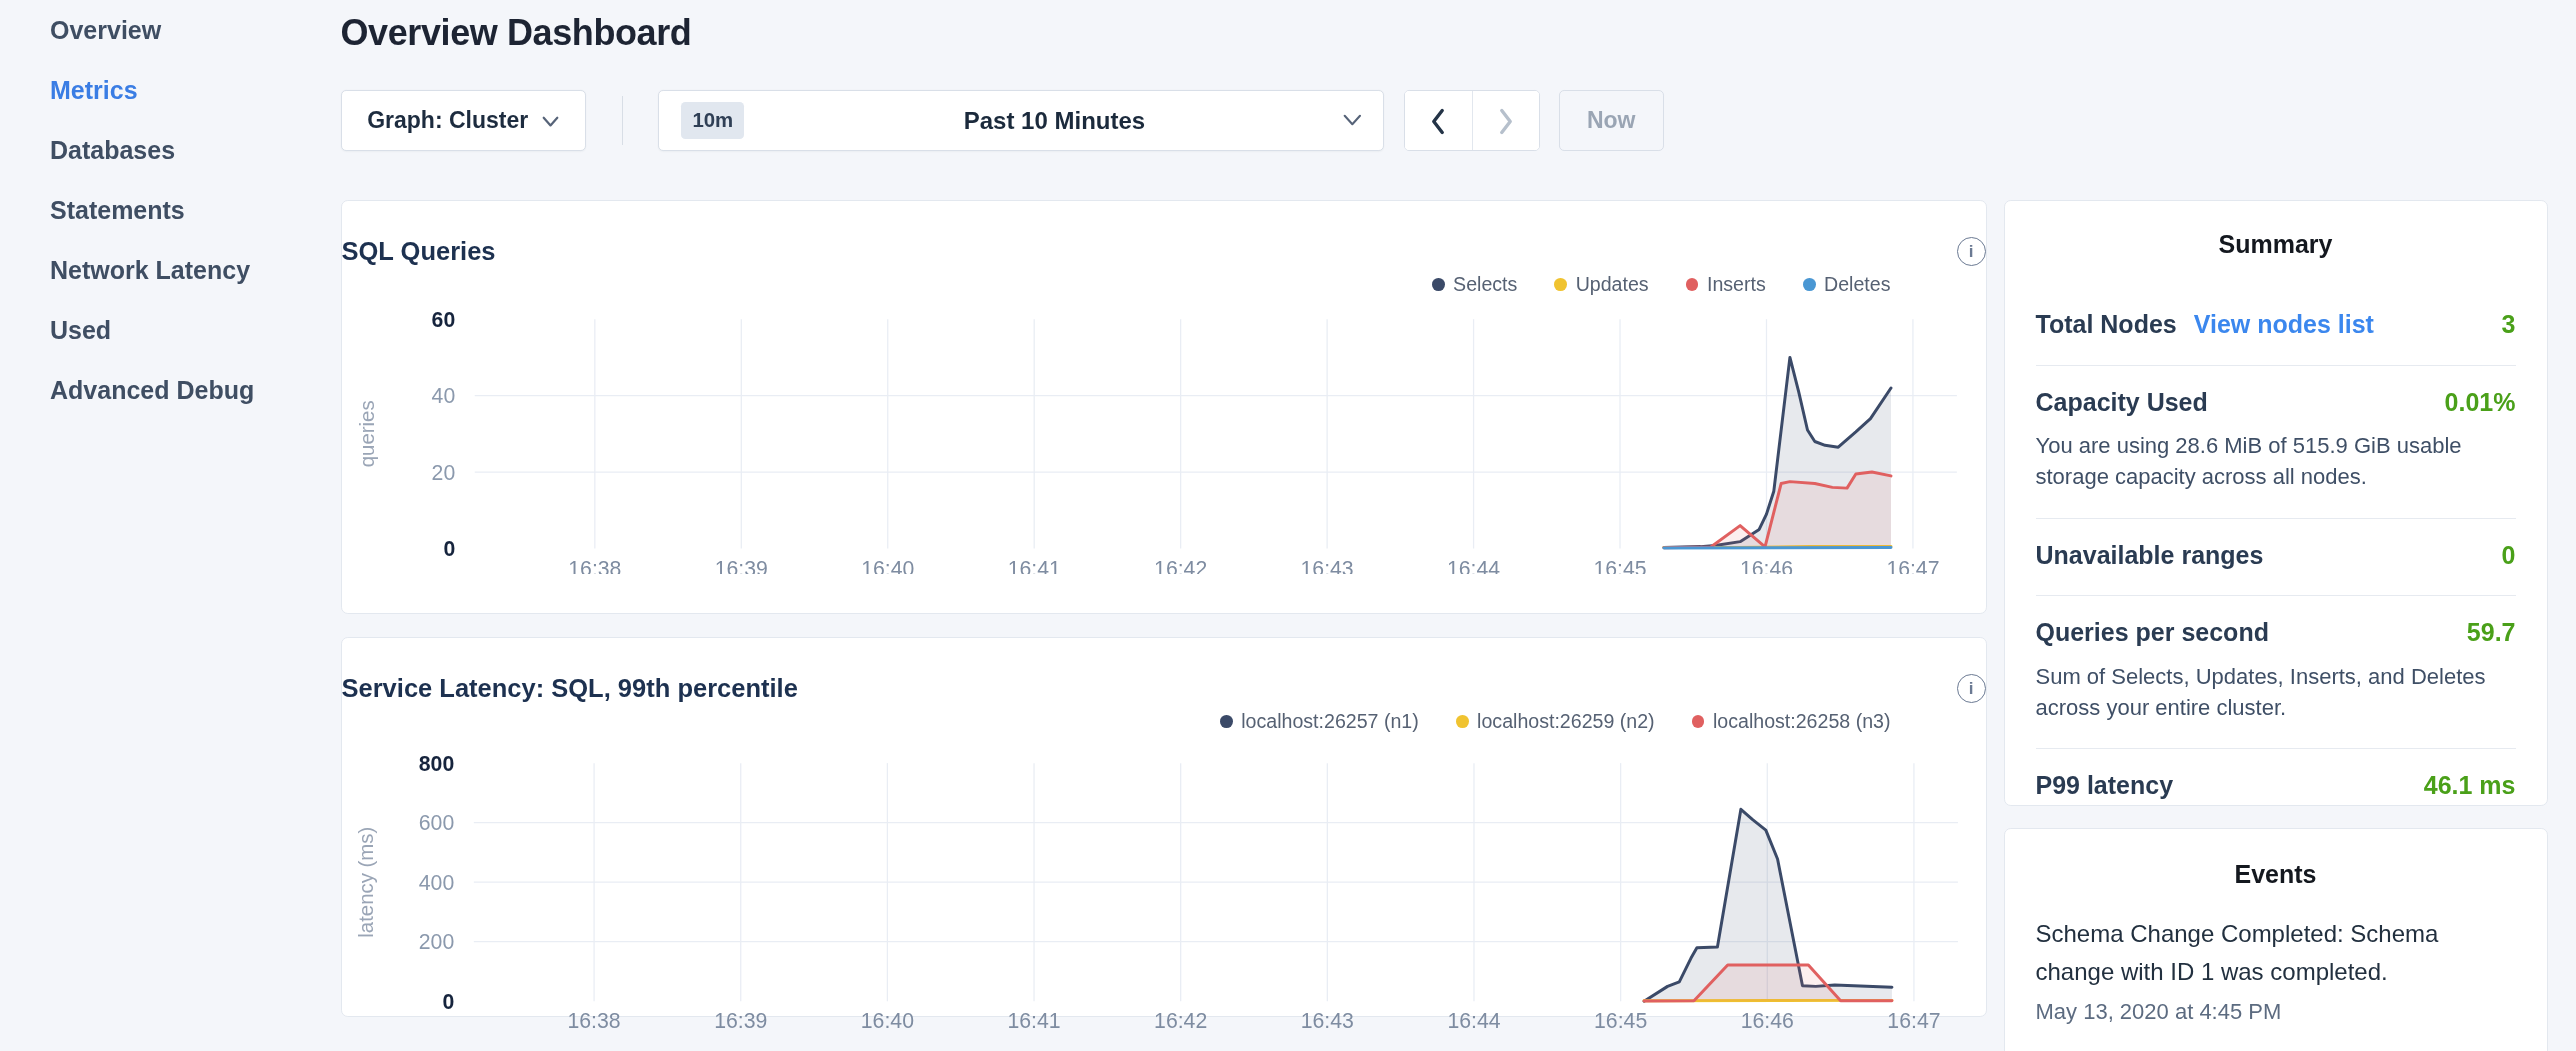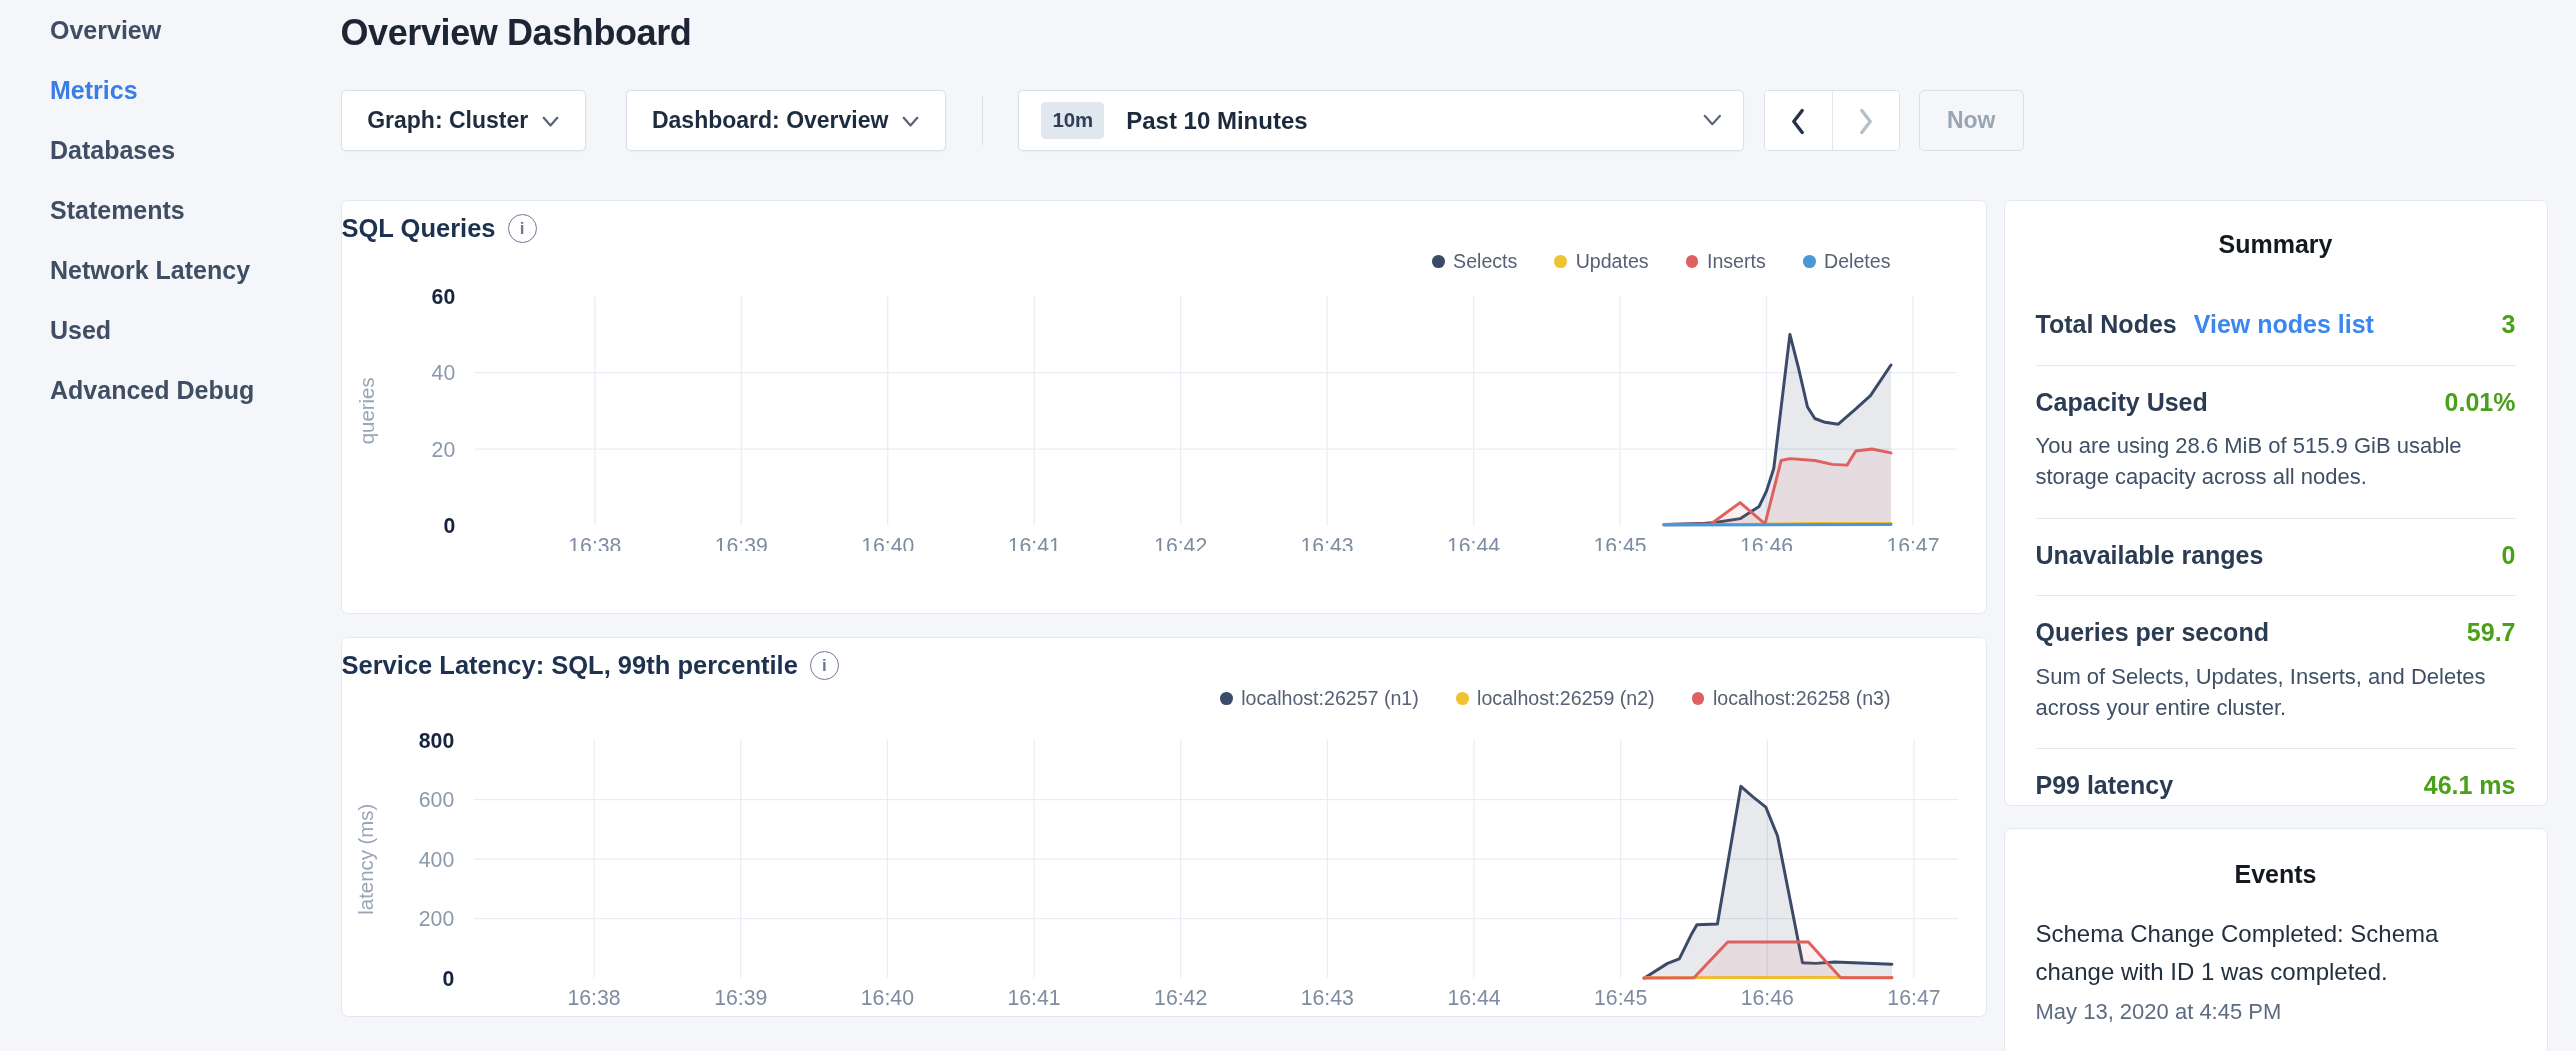--- a/index.html
+++ b/index.html
@@ -32,41 +32,41 @@
     display:flex;align-items:center;justify-content:center;gap:13.6px;
     font-size:23px;font-weight:700;color:#1d2c3f;cursor:pointer;
     font-family:"Liberation Sans",sans-serif;box-shadow:0 0.9px 1.7px rgba(30,40,60,0.04);}
   .ctrl-btn .chev{margin-top:3.4px;}
   #graph-btn{width:245px;}
   #dash-btn{width:320px;margin-left:40px;}
   .vdiv{width:0.9px;height:49px;background:#d8dee6;margin:0 36px;}
   .time-select{width:726px;height:61px;background:#fff;border:0.9px solid #d9dfe8;border-radius:5.1px;
     display:flex;align-items:center;padding:0 22px;cursor:pointer;box-shadow:0 0.9px 1.7px rgba(30,40,60,0.04);}
   .badge{background:#e1e7ef;border-radius:4.3px;padding:6.8px 11px;font-size:20.4px;font-weight:700;color:#2f3f55;}
-  .time-label{font-size:24px;font-weight:700;color:#1b2a3c;margin-left:22px;flex:1;text-align:left;}
+  .time-label{font-size:24px;font-weight:700;color:#1b2a3c;margin-left:22px;flex:1;text-align:center;}
   .pager{display:flex;margin-left:19.6px;border:0.9px solid #d9dfe8;border-radius:5.1px;overflow:hidden;height:61px;background:#fff;}
   .pager button{width:67px;height:60px;background:#fff;border:none;display:flex;align-items:center;justify-content:center;cursor:pointer;}
   .pager button + button{border-left:0.9px solid #e2e7ee;}
   .pager .back{color:#243447;}
   .pager .fwd{color:#b6c0cc;cursor:default;}
   .now-btn{margin-left:18.7px;width:105px;height:61px;border:0.9px solid #d9dfe8;border-radius:5.1px;
     background:transparent;font-size:23px;font-weight:700;color:#9aa5b4;
     font-family:"Liberation Sans",sans-serif;cursor:default;}
 
   
   .content{display:flex;margin-top:49px;align-items:flex-start;}
   .charts-col{width:1646px;flex:0 0 1646px;}
   .side-col{width:544px;flex:0 0 544px;margin-left:17px;}
 
   .card{background:var(--card-bg);border:0.9px solid var(--card-border);border-radius:6.8px;}
   .chart-card{width:1646px;}
   #sql-card{height:414px;}
   #latency-card{height:380px;margin-top:23px;}
 
-  .chart-title-row{display:flex;align-items:center;justify-content:flex-start;gap:12px;margin-top:13px;}
+  .chart-title-row{display:flex;align-items:center;justify-content:space-between;gap:12px;margin-top:36px;}
   .chart-title-row h2{margin:0;font-size:25.5px;font-weight:700;color:#1d3150;}
   .info-icon{width:29px;height:29px;border:1.7px solid #6b7a93;border-radius:50%;color:#6b7a93;
     display:inline-flex;align-items:center;justify-content:center;font-size:17px;font-weight:700;font-style:normal;}
   .legend{display:flex;justify-content:flex-end;gap:37px;margin:6.8px 95px 0 0;height:24px;align-items:center;}
   .legend-item{display:flex;align-items:center;gap:8.5px;font-size:19.6px;color:#566173;}
   .legend-dot{width:12.8px;height:12.8px;border-radius:50%;display:inline-block;}
   .chart-svg{display:block;margin-top:12px;width:100%;}
 
   
   .summary-card{height:606px;padding:29px 31px 0 31px;}
@@ -114,26 +114,20 @@
         <span>Advanced Debug</span>
       </div>
   </aside>
 
   <main class="main">
     <h1 class="page-title">Overview Dashboard</h1>
 
     <div class="controls">
       <button class="ctrl-btn" id="graph-btn">
         <span>Graph: Cluster</span>
-        <svg class="chev" width="17" height="12" viewBox="0 0 20 14">
-            <polyline points="2,2 10,11 18,2" fill="none" stroke="#566378" stroke-width="2.6" stroke-linecap="round" stroke-linejoin="round"></polyline>
-          </svg>
-      </button>
-      <button class="ctrl-btn" id="dash-btn">
-        <span>Dashboard: Overview</span>
         <svg class="chev" width="17" height="12" viewBox="0 0 20 14">
             <polyline points="2,2 10,11 18,2" fill="none" stroke="#566378" stroke-width="2.6" stroke-linecap="round" stroke-linejoin="round"></polyline>
           </svg>
       </button>
       <div class="vdiv"></div>
       <button class="time-select">
         <span class="badge">10m</span>
         <span class="time-label">Past 10 Minutes</span>
         <svg width="18.7" height="12.8" viewBox="0 0 22 15">
             <polyline points="2,2 11,12 20,2" fill="none" stroke="#566378" stroke-width="2.4" stroke-linecap="round" stroke-linejoin="round"></polyline>

